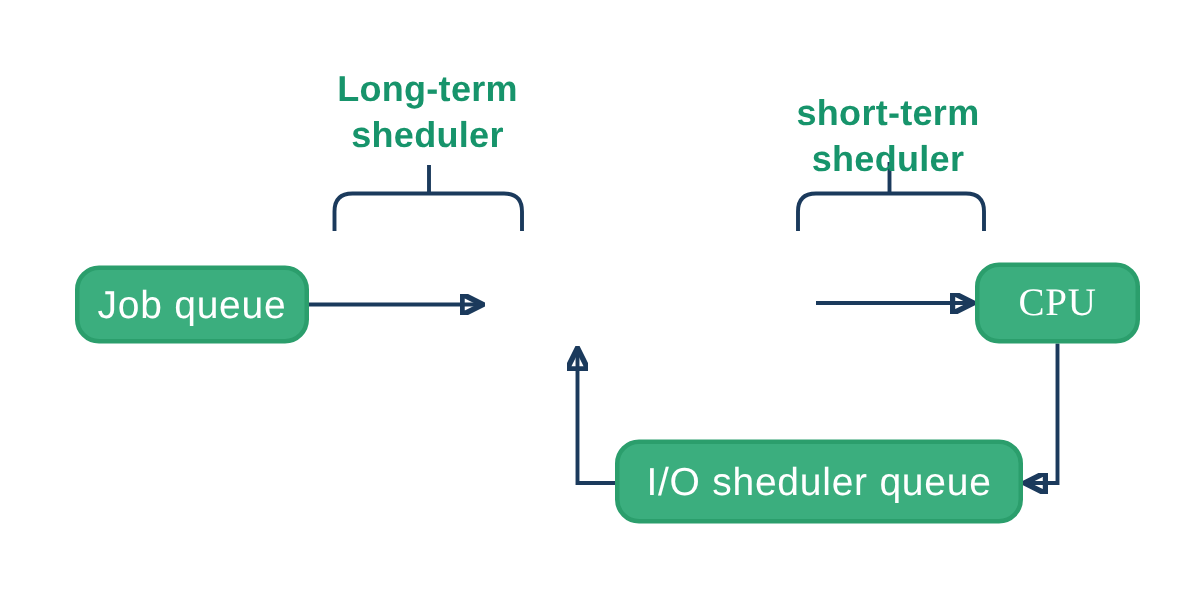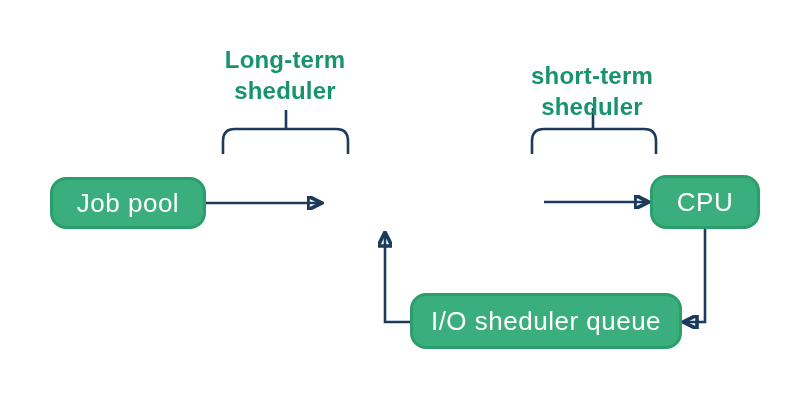--- a/index.html
+++ b/index.html
@@ -47,21 +47,21 @@
     display:flex;
     align-items:center;
     justify-content:center;
     font-size:26px;
     font-weight:500;
     letter-spacing:0.5px;
     white-space:nowrap;
   }
   .node-job-pool   {left:50px;  top:177px; width:156px; height:52px;}
   .node-ready-queue{left:323px; top:175px; width:221px; height:56px;}
-  .node-cpu        {left:650px; top:175px; width:110px; height:54px;}
+  .node-cpu        {left:650px; top:175px; width:110px; height:54px;font-family:Liberation Serif, serif;}
   .node-io-queue   {left:410px; top:293px; width:272px; height:56px;}
   .sched-label{
     position:absolute;
     width:180px;
     text-align:center;
     color:var(--label-text);
     font-size:24px;
     font-weight:700;
     line-height:31px;
     letter-spacing:0.2px;
@@ -99,21 +99,21 @@
   <div class="sched-label sched-label-long">
     <div>Long-term</div>
     <div>sheduler</div>
   </div>
   <div class="sched-label sched-label-short">
     <div>short-term</div>
     <div>sheduler</div>
   </div>
 
   <div class="node node-job-pool">
-    <span>Job pool</span>
+    <span>Job queue</span>
   </div>
   <div class="node node-cpu">
     <span>CPU</span>
   </div>
   <div class="node node-io-queue">
     <span>I/O sheduler queue</span>
   </div>
 
 </div>
 

